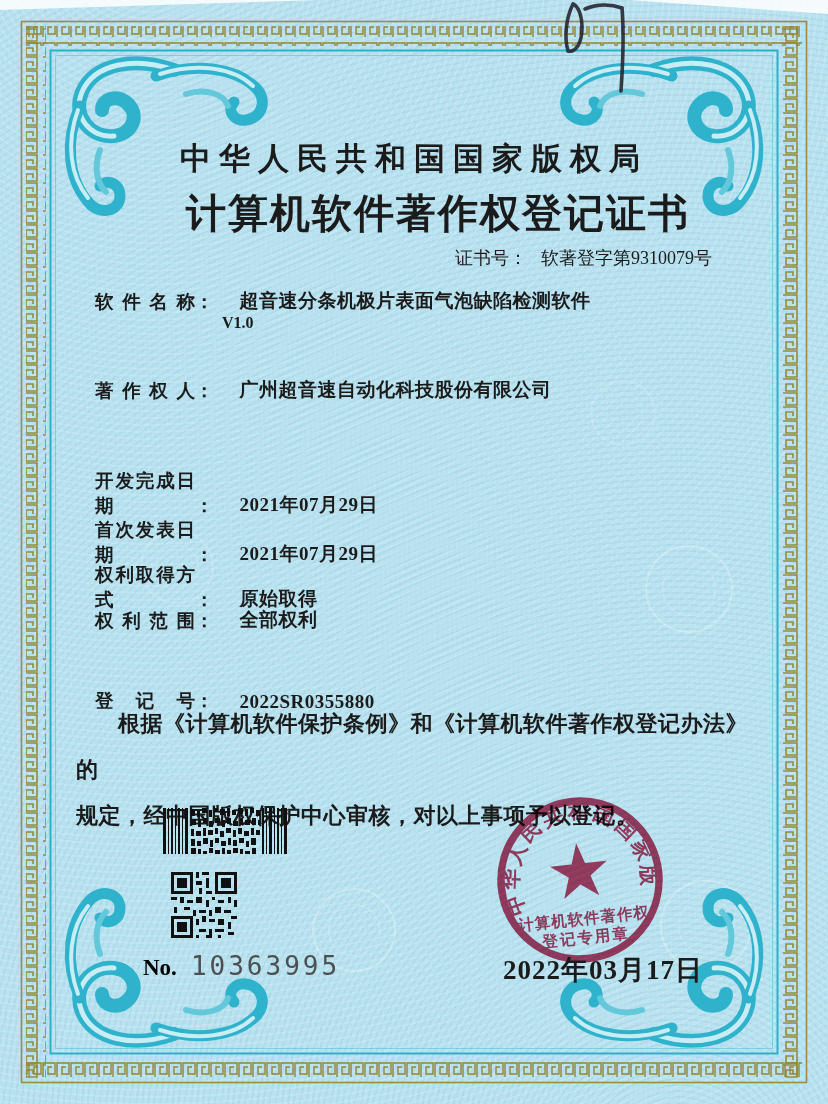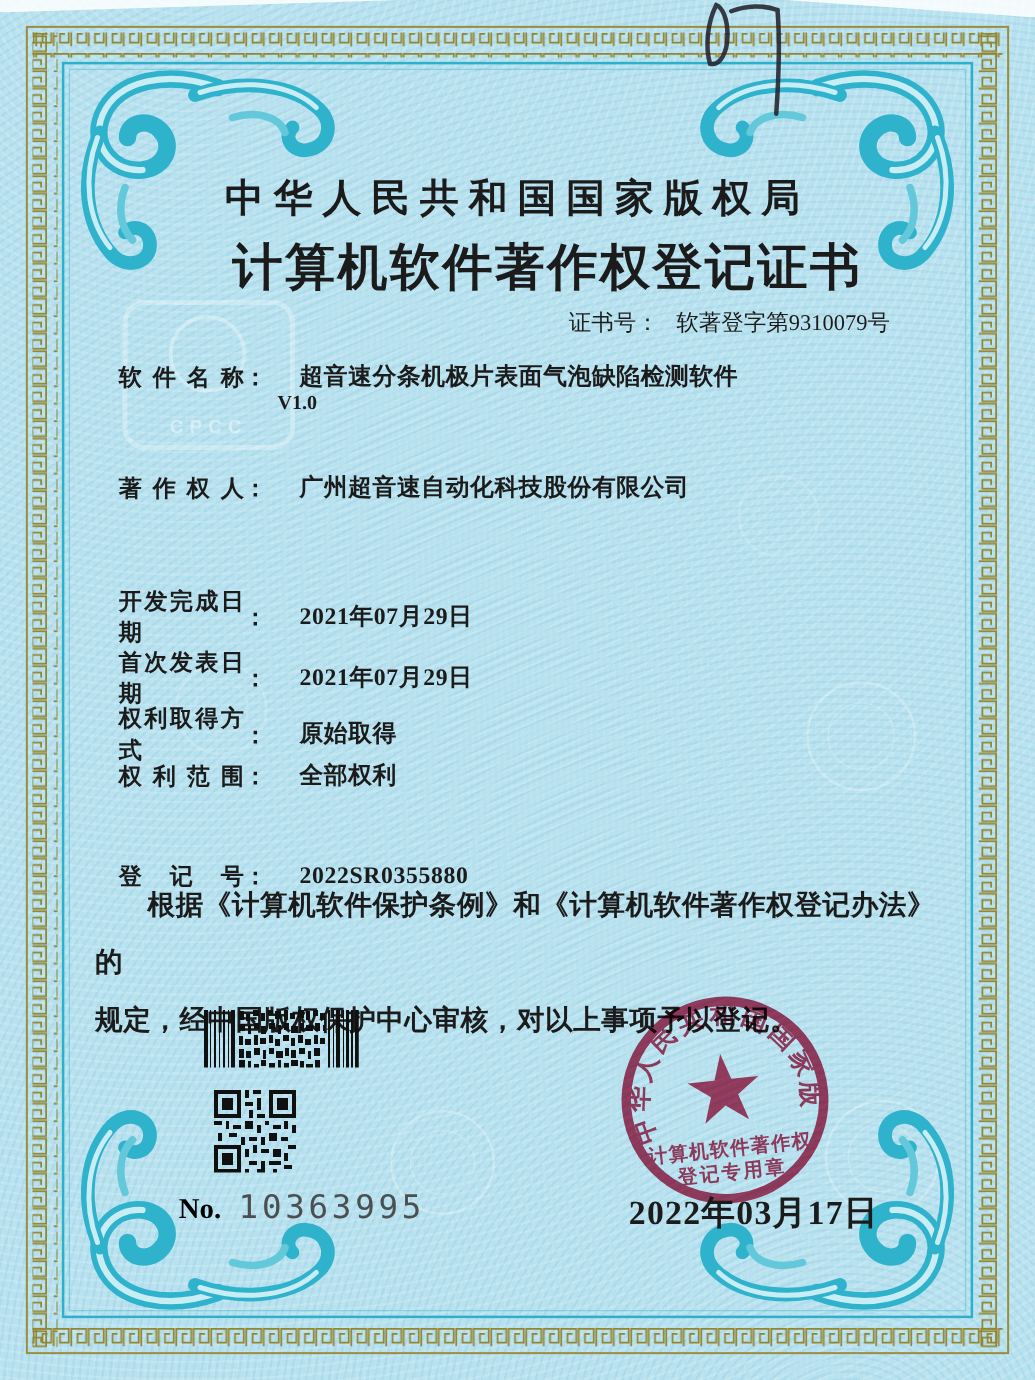--- a/index.html
+++ b/index.html
@@ -18,21 +18,21 @@
     border-radius:18px;opacity:.65;}
   .cpcc .circ{position:absolute;left:33px;top:8px;width:56px;height:56px;border:3px solid rgba(255,255,255,.5);border-radius:50%;}
   .cpcc .txt{position:absolute;left:0;right:0;bottom:6px;text-align:center;color:rgba(255,255,255,.65);
     font-family:"Liberation Sans",sans-serif;font-size:15px;letter-spacing:5px;font-weight:bold;}
   
   .issuer{position:absolute;left:0;right:0;top:138px;text-align:center;font-size:31px;font-weight:700;letter-spacing:8px;}
   .title{position:absolute;left:0;right:0;top:186px;text-align:center;font-size:40px;font-weight:700;letter-spacing:2px;margin-left:48px;}
   .certno{position:absolute;top:246px;right:116px;font-size:18px;font-weight:400;}
   .certno .lbl{margin-right:14px;}
   
-  .row{position:absolute;left:95px;display:flex;align-items:center;font-weight:700;}
+  .row{position:absolute;left:95px;display:flex;align-items:flex-end;font-weight:700;}
   .flabel{display:inline-block;width:100px;font-size:18.5px;text-align:justify;text-align-last:justify;}
   .fcolon{font-size:18.5px;margin-right:26px;}
   .fvalue{font-size:19px;letter-spacing:.5px;white-space:nowrap;}
   .vline2{position:absolute;left:222px;top:314px;font-size:16px;font-weight:700;}
   
   .statement{position:absolute;left:76px;top:701px;width:682px;font-size:22px;font-weight:700;line-height:46px;letter-spacing:.5px;}
   .statement .l1{text-indent:42px;}
   
   .barcode{position:absolute;left:163px;top:808px;}
   .qrcode{position:absolute;left:171px;top:872px;}
@@ -106,24 +106,20 @@
   <div class="sliver sl-tr"></div>
 
   <svg class="pen" width="110" height="100" viewBox="0 0 110 100">
     <g fill="none" stroke="#23232e" stroke-width="3.6" stroke-linecap="round" opacity=".88">
       <path d="M38 4 C31 18 29 37 33 51 C41 53 47 42 47 28 C47 15 43 6 38 4 Z"></path>
       <path d="M50 9 C62 4 76 4 87 8"></path>
       <path d="M87 8 C89 32 88 62 86 91"></path>
     </g>
   </svg>
 
-  <div class="cpcc">
-    <span class="circ"></span>
-    <span class="txt">CPCC</span>
-  </div>
 
   <div class="issuer">中华人民共和国国家版权局</div>
   <div class="title">计算机软件著作权登记证书</div>
   <div class="certno">
     <span class="lbl">证书号：</span><span>软著登字第9310079号</span>
   </div>
 
   <div class="row" style="top:288px">
     <span class="flabel">软件名称</span>
       <span class="fcolon">：</span>

